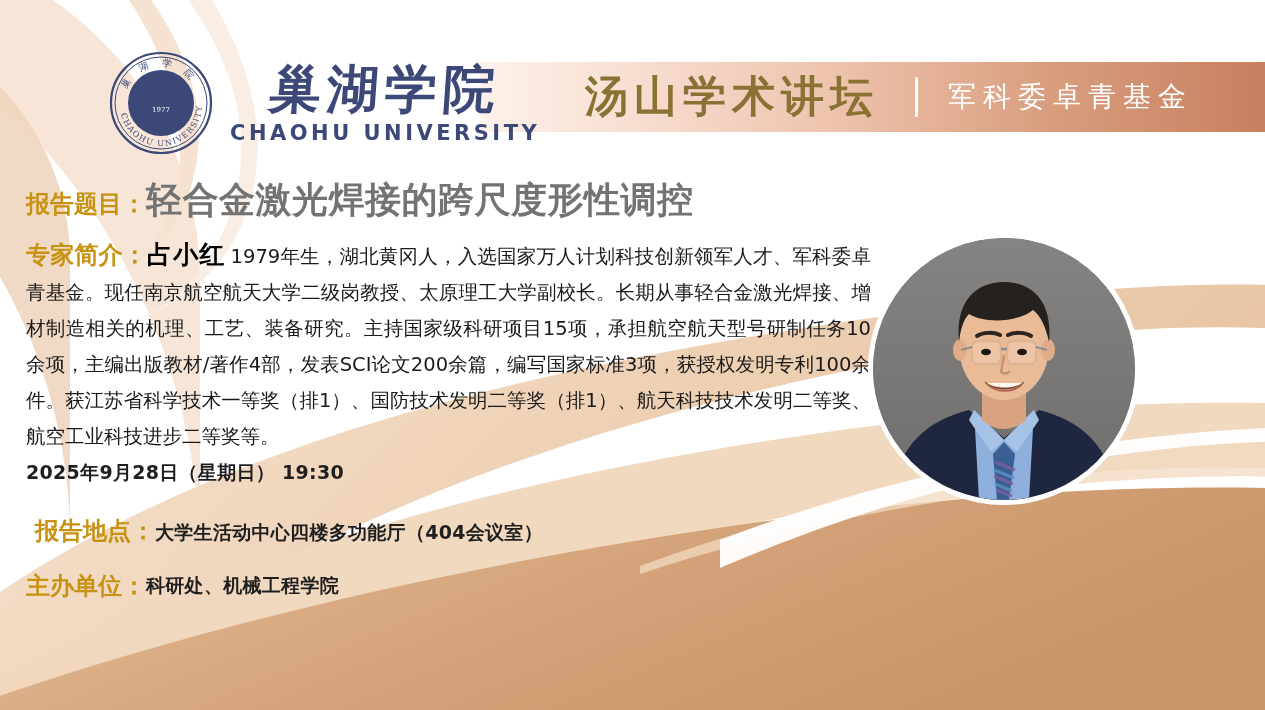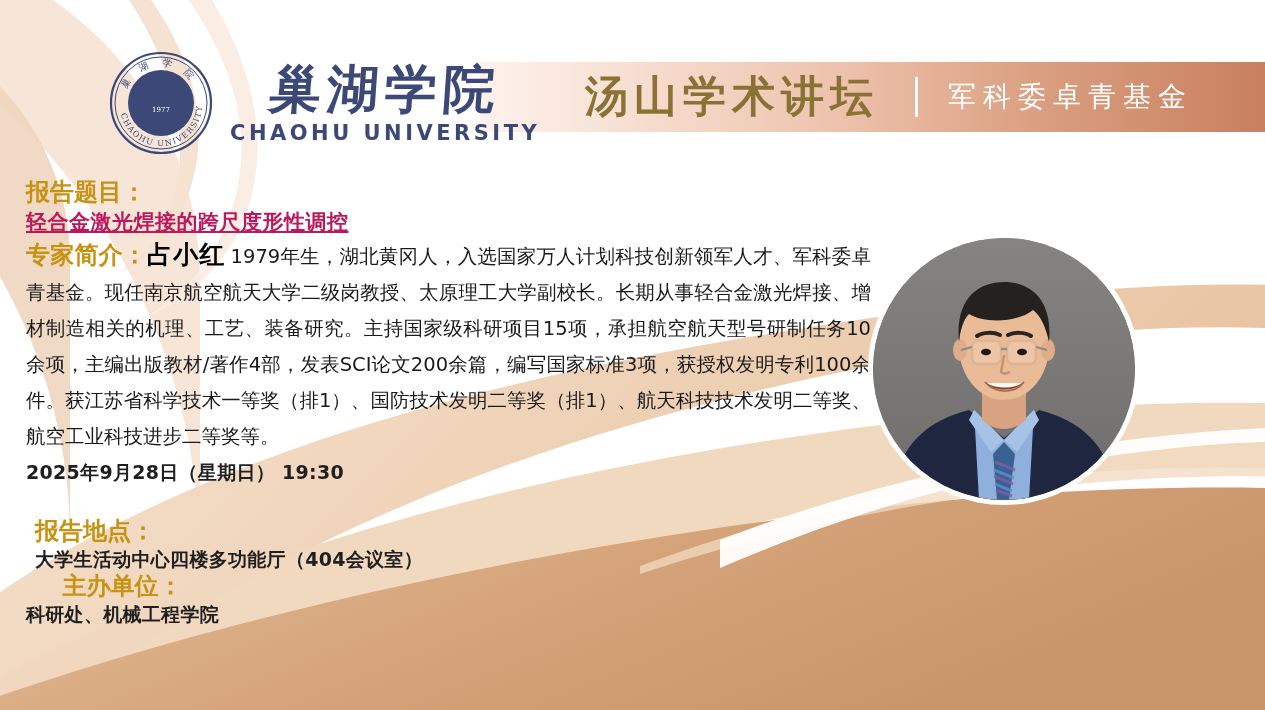--- a/index.html
+++ b/index.html
@@ -61,30 +61,29 @@
     white-space:nowrap;
   }
   .logo-en{
     font-size:21px;font-weight:bold;color:#3c4878;letter-spacing:3.5px;
     margin-top:8px;white-space:nowrap;
     font-family:"DejaVu Sans","Liberation Sans",sans-serif;
   }
 
   
   .content{position:absolute;left:0;top:160px;width:1265px;z-index:6;}
-  .row{display:flex;align-items:flex-start;flex-direction:column;}
+  .row{display:flex;align-items:flex-start;}
   .label{
     color:#c79212;font-size:24px;font-weight:bold;white-space:nowrap;
     font-family:"DejaVu Sans","Liberation Sans",sans-serif;
   }
   .row-title{position:absolute;left:26px;top:16px;align-items:baseline;}
   .title-value{
-    color:#be185d;font-size:21px;font-weight:bold;letter-spacing:0.5px;
-    font-family:"DejaVu Sans","Liberation Sans",sans-serif;
-    text-decoration:underline;
+    color:#737373;font-size:36px;font-weight:bold;letter-spacing:0.5px;
+    font-family:"DejaVu Sans","Liberation Sans",sans-serif;
   }
 
   .row-bio{position:absolute;left:26px;top:77px;width:845px;justify-content:center;}
   .bio-body{
     color:#1a1a1a;font-size:19.5px;line-height:36px;text-align:justify;
     font-family:"DejaVu Sans","Liberation Sans",sans-serif;
     text-indent:0;
   }
   .bio-name{
     font-size:25px;font-weight:bold;color:#000000;letter-spacing:1px;

